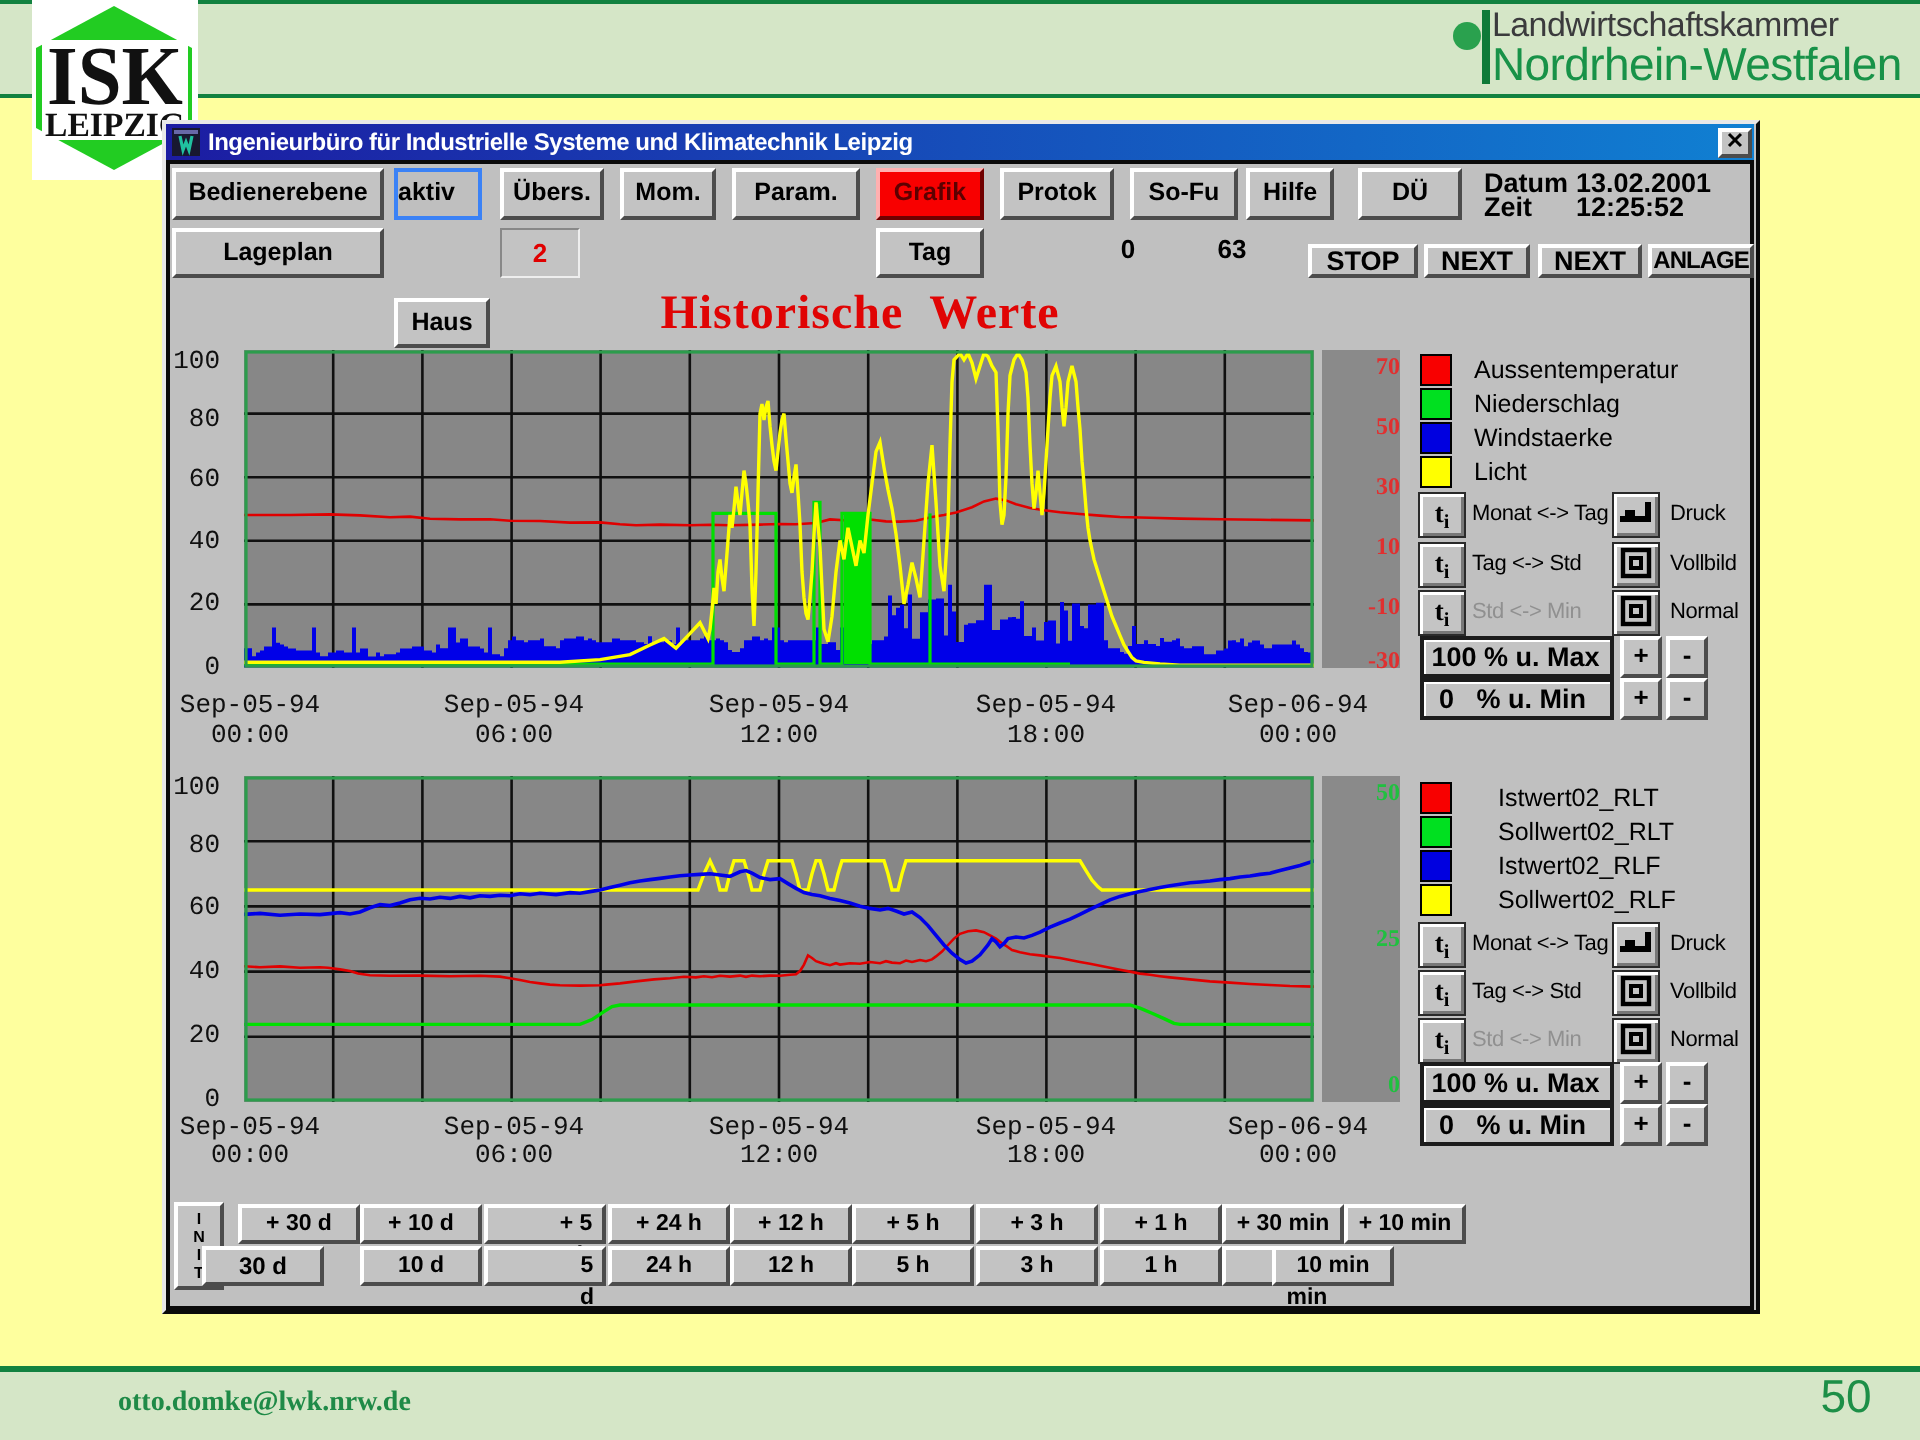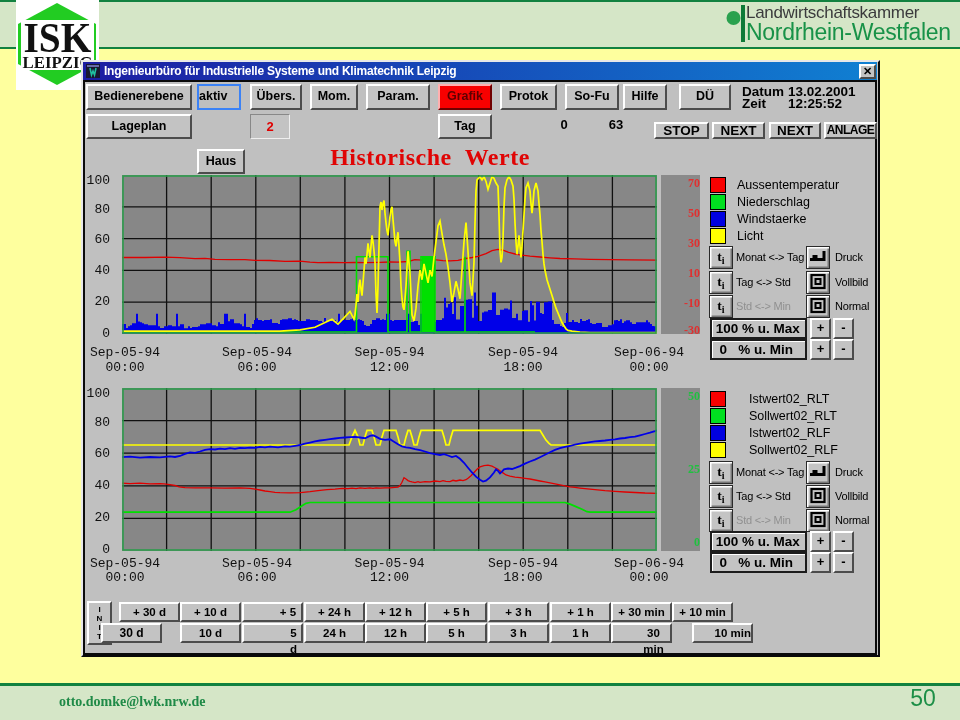--- a/index.html
+++ b/index.html
@@ -258,13 +258,13 @@
 <div class="b" style="left:365px;top:623px;width:61px;height:20px;line-height:16px;font-size:11.5px;">12 h</div>
 <div class="b" style="left:426px;top:602px;width:61px;height:20px;line-height:16px;font-size:11.5px;">+ 5 h</div>
 <div class="b" style="left:426px;top:623px;width:61px;height:20px;line-height:16px;font-size:11.5px;">5 h</div>
 <div class="b" style="left:488px;top:602px;width:61px;height:20px;line-height:16px;font-size:11.5px;">+ 3 h</div>
 <div class="b" style="left:488px;top:623px;width:61px;height:20px;line-height:16px;font-size:11.5px;">3 h</div>
 <div class="b" style="left:550px;top:602px;width:61px;height:20px;line-height:16px;font-size:11.5px;">+ 1 h</div>
 <div class="b" style="left:550px;top:623px;width:61px;height:20px;line-height:16px;font-size:11.5px;">1 h</div>
 <div class="b" style="left:611px;top:602px;width:61px;height:20px;line-height:16px;font-size:11.5px;">+ 30 min</div>
 <div class="b" style="left:611px;top:623px;width:61px;height:20px;line-height:16px;font-size:11.5px;padding-left:24px;">30 min</div>
 <div class="b" style="left:672px;top:602px;width:61px;height:20px;line-height:16px;font-size:11.5px;">+ 10 min</div>
-<div class="b" style="left:692px;top:623px;width:61px;height:20px;line-height:16px;font-size:11.5px;text-align:right;">10 min</div>
+<div class="b" style="left:636px;top:623px;width:61px;height:20px;line-height:16px;font-size:11.5px;">10 min</div>
 
 </body></html>

